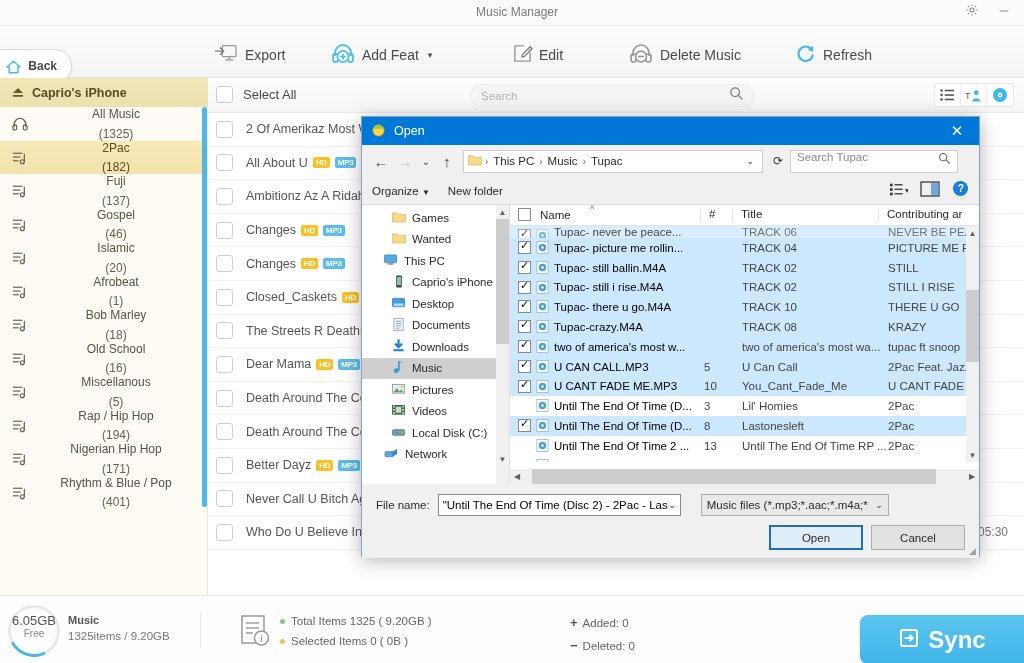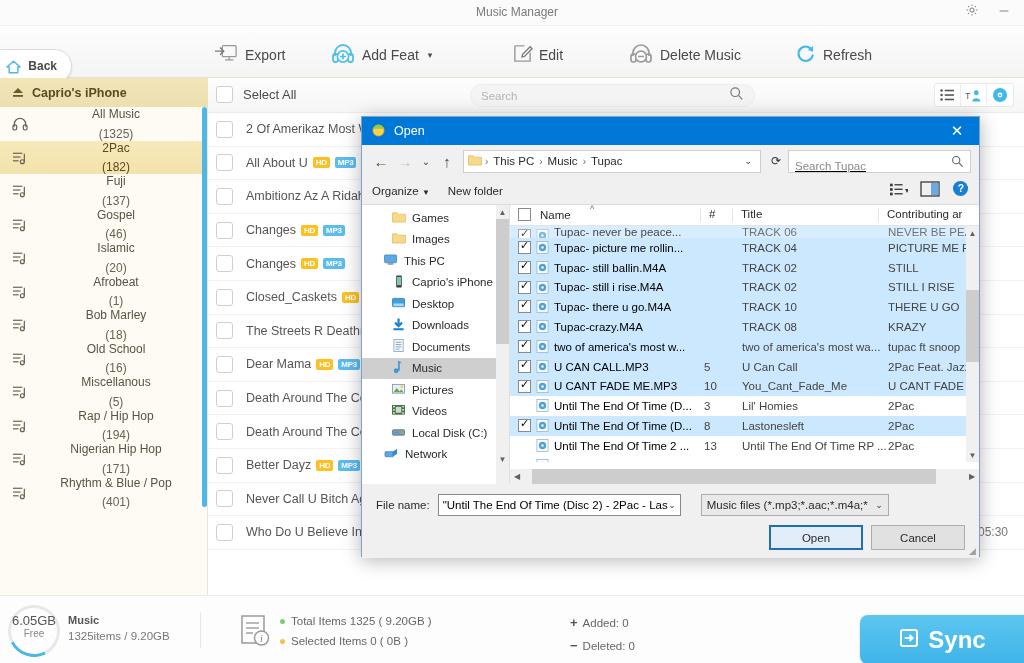--- a/index.html
+++ b/index.html
@@ -195,22 +195,22 @@
   .crumbbar {
     flex:1; height:23px; background:#fff; border:1px solid #cfcfcf;
     display:flex; align-items:center; padding:0 4px; gap:3px; margin:0 3px;
     max-width:300px;
   }
   .crumb { font-size:11.5px; color:#2a2a2a; cursor:pointer; padding:0 2px;}
   .sep { font-size:10px; color:#707070; }
   .crumb-caret { margin-left:auto; font-size:9px; color:#3a3a3a; padding-right:4px;}
   .refresh-b { width:20px; text-align:center; font-size:12px; color:#3a3a3a; cursor:pointer;}
   .searchf {
-    width:183px; height:23px; background:#fff; border:1px solid #cfcfcf;
-    display:flex; align-items:flex-end; padding:0 6px;text-decoration:underline;
+    width:168px; height:23px; background:#fff; border:1px solid #cfcfcf;
+    display:flex; align-items:flex-start; padding:0 6px;
   }
   .searchf .ph { font-size:11.5px; color:#8a8a8a; flex:1; }
   .dlg-cmd {
     height:28px; background:#f0f0f0; display:flex; align-items:center;
     padding:0 10px; gap:18px; border-bottom:1px solid #dcdcdc;
   }
   .cmd-lbl { font-size:11.5px; color:#2a2a2a; cursor:pointer; }
   .cmd-right { margin-left:auto; display:flex; align-items:center; gap:12px; }
 
   .dlg-body { display:flex; height:279px; background:#fff; }
@@ -806,21 +806,21 @@
             <div class="tree-item sub">
               <span><svg width="14" height="12" viewBox="0 0 15 13">
                   <path d="M0.5 2 h5 l1.3 1.6 h7.7 v8.4 h-14 Z" fill="#f7d98a" stroke="#e0bb5f" stroke-width="0.8"></path>
                 </svg></span>
               <span>Games</span>
             </div>
             <div class="tree-item sub">
               <span><svg width="14" height="12" viewBox="0 0 15 13">
                   <path d="M0.5 2 h5 l1.3 1.6 h7.7 v8.4 h-14 Z" fill="#f7d98a" stroke="#e0bb5f" stroke-width="0.8"></path>
                 </svg></span>
-              <span>Images</span>
+              <span>Wanted</span>
             </div>
             <div class="tree-item">
               <span><svg width="14" height="12" viewBox="0 0 15 13">
                   <rect x="0.5" y="1" width="13" height="8.5" rx="1" fill="#5aa9e6" stroke="#3c7fb5" stroke-width="0.8"></rect>
                   <rect x="4" y="10" width="6" height="1.6" fill="#8a8a8a"></rect>
                 </svg></span>
               <span>This PC</span>
             </div>
             <div class="tree-item sub">
               <span><svg width="14" height="13" viewBox="0 0 15 14">
@@ -828,39 +828,39 @@
                   <rect x="5.3" y="2" width="4.4" height="9" fill="#7ec8b0"></rect>
                 </svg></span>
               <span>Caprio's iPhone</span>
             </div>
             <div class="tree-item sub">
               <span><svg width="14" height="12" viewBox="0 0 15 13">
                   <rect x="0.5" y="1.5" width="13" height="9" rx="1" fill="#3fa0e0" stroke="#2a6fa8" stroke-width="0.8"></rect>
                   <rect x="1.5" y="7" width="11" height="3" fill="#a8dcf5"></rect>
                 </svg></span>
               <span>Desktop</span>
-            </div>
-            <div class="tree-item sub">
-              <span><svg width="14" height="13" viewBox="0 0 15 14">
-                  <path d="M7 0.5 V8 M3.3 5 L7 8.8 L10.7 5" fill="none" stroke="#1b82d4" stroke-width="2.4"></path>
-                  <rect x="1.5" y="11" width="11" height="2.2" fill="#1b82d4"></rect>
-                </svg></span>
-              <span>Downloads</span>
             </div>
             <div class="tree-item sub">
               <span><svg width="14" height="13" viewBox="0 0 15 14">
                   <rect x="2" y="0.5" width="10" height="13" fill="#f2f7fb" stroke="#8aa9c0" stroke-width="0.9"></rect>
                   <g stroke="#6d9bbd" stroke-width="0.9">
                     <line x1="4" y1="3.5" x2="10" y2="3.5"></line>
                     <line x1="4" y1="6" x2="10" y2="6"></line>
                     <line x1="4" y1="8.5" x2="10" y2="8.5"></line>
                     <line x1="4" y1="11" x2="8" y2="11"></line>
                   </g>
                 </svg></span>
               <span>Documents</span>
+            </div>
+            <div class="tree-item sub">
+              <span><svg width="14" height="13" viewBox="0 0 15 14">
+                  <path d="M7 0.5 V8 M3.3 5 L7 8.8 L10.7 5" fill="none" stroke="#1b82d4" stroke-width="2.4"></path>
+                  <rect x="1.5" y="11" width="11" height="2.2" fill="#1b82d4"></rect>
+                </svg></span>
+              <span>Downloads</span>
             </div>
             <div class="tree-item sub sel">
               <span><svg width="14" height="13" viewBox="0 0 15 14">
                   <circle cx="4.5" cy="10.5" r="2.6" fill="#3a9ad9"></circle>
                   <rect x="6.5" y="1" width="1.8" height="9.6" fill="#3a9ad9"></rect>
                   <path d="M6.5 1 q4 0.6 4 3 q0 -3.6 -4 -4.2 Z" fill="#3a9ad9"></path>
                 </svg></span>
               <span>Music</span>
             </div>
             <div class="tree-item sub">

